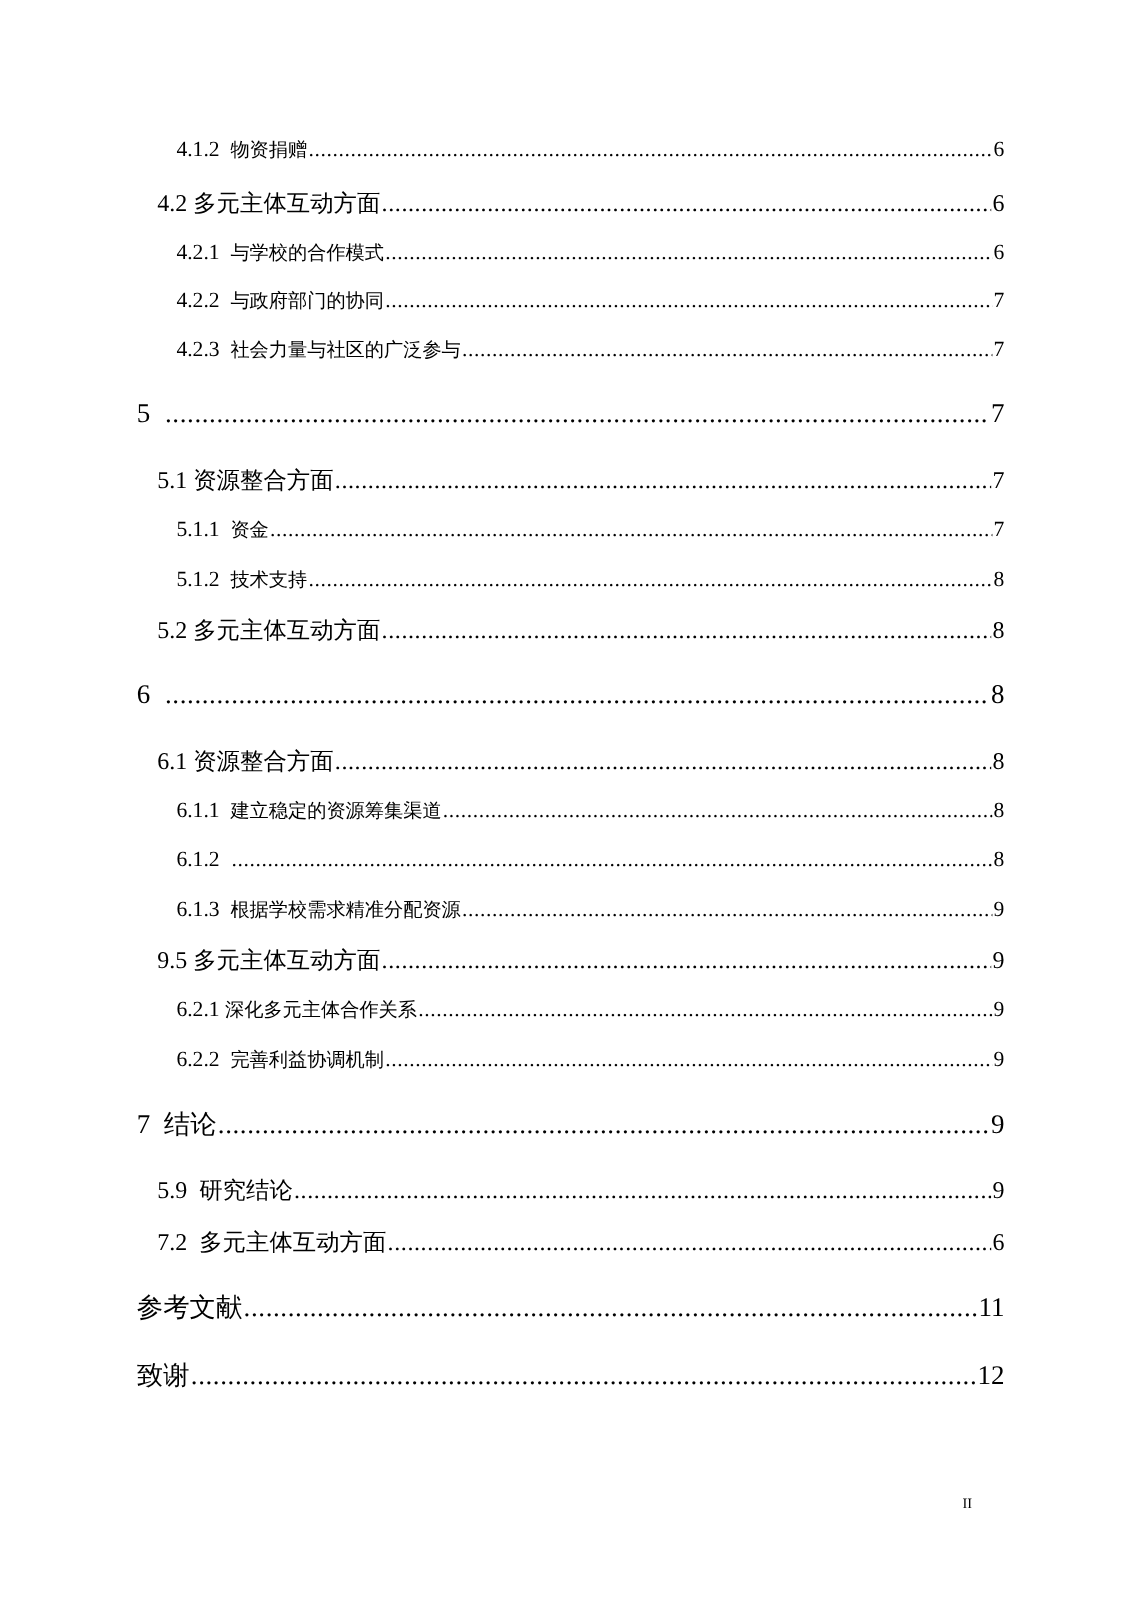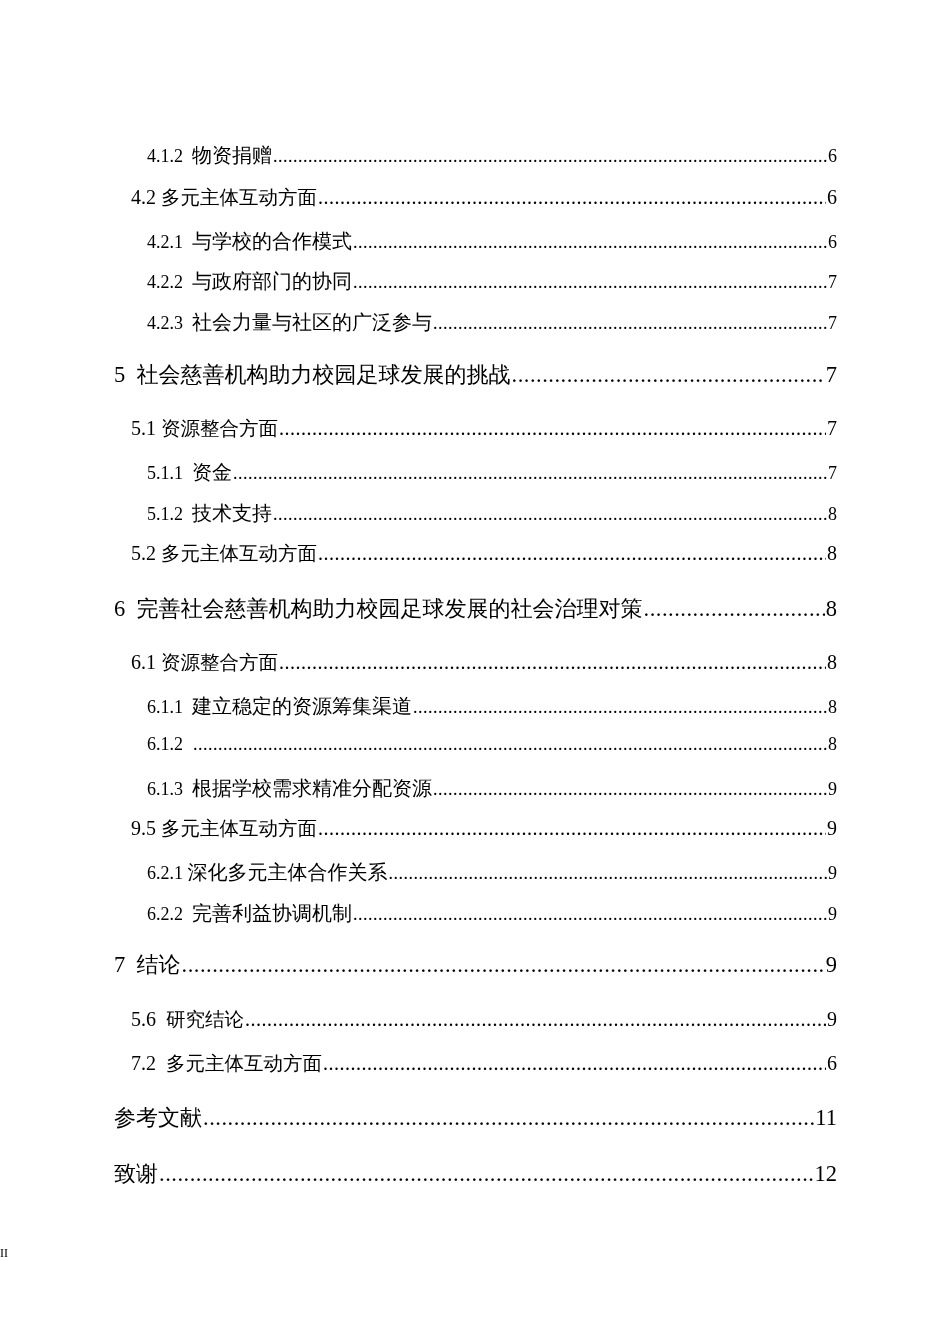--- a/index.html
+++ b/index.html
@@ -21,21 +21,20 @@
       top: 0;
       width: 950px;
     }
     .toc-entry {
       position: absolute;
       right: 113px;
       display: flex;
       align-items: baseline;
       white-space: nowrap;
       overflow: hidden;
-      margin-top: 28px;
     }
     .toc-entry .num {
       font-family: "Liberation Serif", "DejaVu Serif", serif;
       flex: 0 0 auto;
     }
     .toc-entry .title {
       font-family: "DejaVu Sans", "Liberation Sans", sans-serif;
       flex: 0 0 auto;
     }
     .toc-entry .leader {
@@ -53,30 +52,30 @@
     .toc-entry .page {
       font-family: "Liberation Serif", "DejaVu Serif", serif;
       flex: 0 0 auto;
     }
     
     .lvl1 { left: 114px; font-size: 22.5px; }
     .lvl1 .title { font-size: 22px; }
     .lvl2 { left: 131px; font-size: 20px; }
     .lvl2 .title { font-size: 19.5px; }
     .lvl3 { left: 147px; font-size: 18px; }
-    .lvl3 .title { font-size: 20px; }
+    .lvl3 .title { font-size: 16px; }
     .lvl0 { left: 114px; font-size: 22.5px; justify-content: flex-end; }
     .lvl0 .title { font-size: 22px; }
 
     .page-footer {
       position: absolute;
       top: 1246px;
       left: 0;
       width: 810px;
-      text-align: left;
+      text-align: right;
       font-family: "Liberation Serif", "DejaVu Serif", serif;
       font-size: 12px;
     }
   </style>
 </head>
 <body>
 
 <div class="toc">
   <div class="toc-entry lvl3" style="top:114px">
     <span class="num">4.1.2</span>
@@ -109,21 +108,20 @@
   <div class="toc-entry lvl3" style="top:281px">
     <span class="num">4.2.3</span>
       <span class="num" style="white-space:pre">  </span>
       <span class="title">社会力量与社区的广泛参与</span>
       <span class="leader"></span>
       <span class="page">7</span>
   </div>
   <div class="toc-entry lvl1" style="top:332px">
     <span class="num">5</span>
       <span class="num" style="white-space:pre">  </span>
-      <span class="title">社会慈善机构助力校园足球发展的挑战</span>
       <span class="leader"></span>
       <span class="page">7</span>
   </div>
   <div class="toc-entry lvl2" style="top:387px">
     <span class="num">5.1</span>
       <span class="num" style="white-space:pre"> </span>
       <span class="title">资源整合方面</span>
       <span class="leader"></span>
       <span class="page">7</span>
   </div>
@@ -144,21 +142,20 @@
   <div class="toc-entry lvl2" style="top:512px">
     <span class="num">5.2</span>
       <span class="num" style="white-space:pre"> </span>
       <span class="title">多元主体互动方面</span>
       <span class="leader"></span>
       <span class="page">8</span>
   </div>
   <div class="toc-entry lvl1" style="top:566px">
     <span class="num">6</span>
       <span class="num" style="white-space:pre">  </span>
-      <span class="title">完善社会慈善机构助力校园足球发展的社会治理对策</span>
       <span class="leader"></span>
       <span class="page">8</span>
   </div>
   <div class="toc-entry lvl2" style="top:621px">
     <span class="num">6.1</span>
       <span class="num" style="white-space:pre"> </span>
       <span class="title">资源整合方面</span>
       <span class="leader"></span>
       <span class="page">8</span>
   </div>
@@ -204,21 +201,21 @@
       <span class="page">9</span>
   </div>
   <div class="toc-entry lvl1" style="top:922px">
     <span class="num">7</span>
       <span class="num" style="white-space:pre">  </span>
       <span class="title">结论</span>
       <span class="leader"></span>
       <span class="page">9</span>
   </div>
   <div class="toc-entry lvl2" style="top:978px">
-    <span class="num">5.6</span>
+    <span class="num">5.9</span>
       <span class="num" style="white-space:pre">  </span>
       <span class="title">研究结论</span>
       <span class="leader"></span>
       <span class="page">9</span>
   </div>
   <div class="toc-entry lvl2" style="top:1022px">
     <span class="num">7.2</span>
       <span class="num" style="white-space:pre">  </span>
       <span class="title">多元主体互动方面</span>
       <span class="leader"></span>

